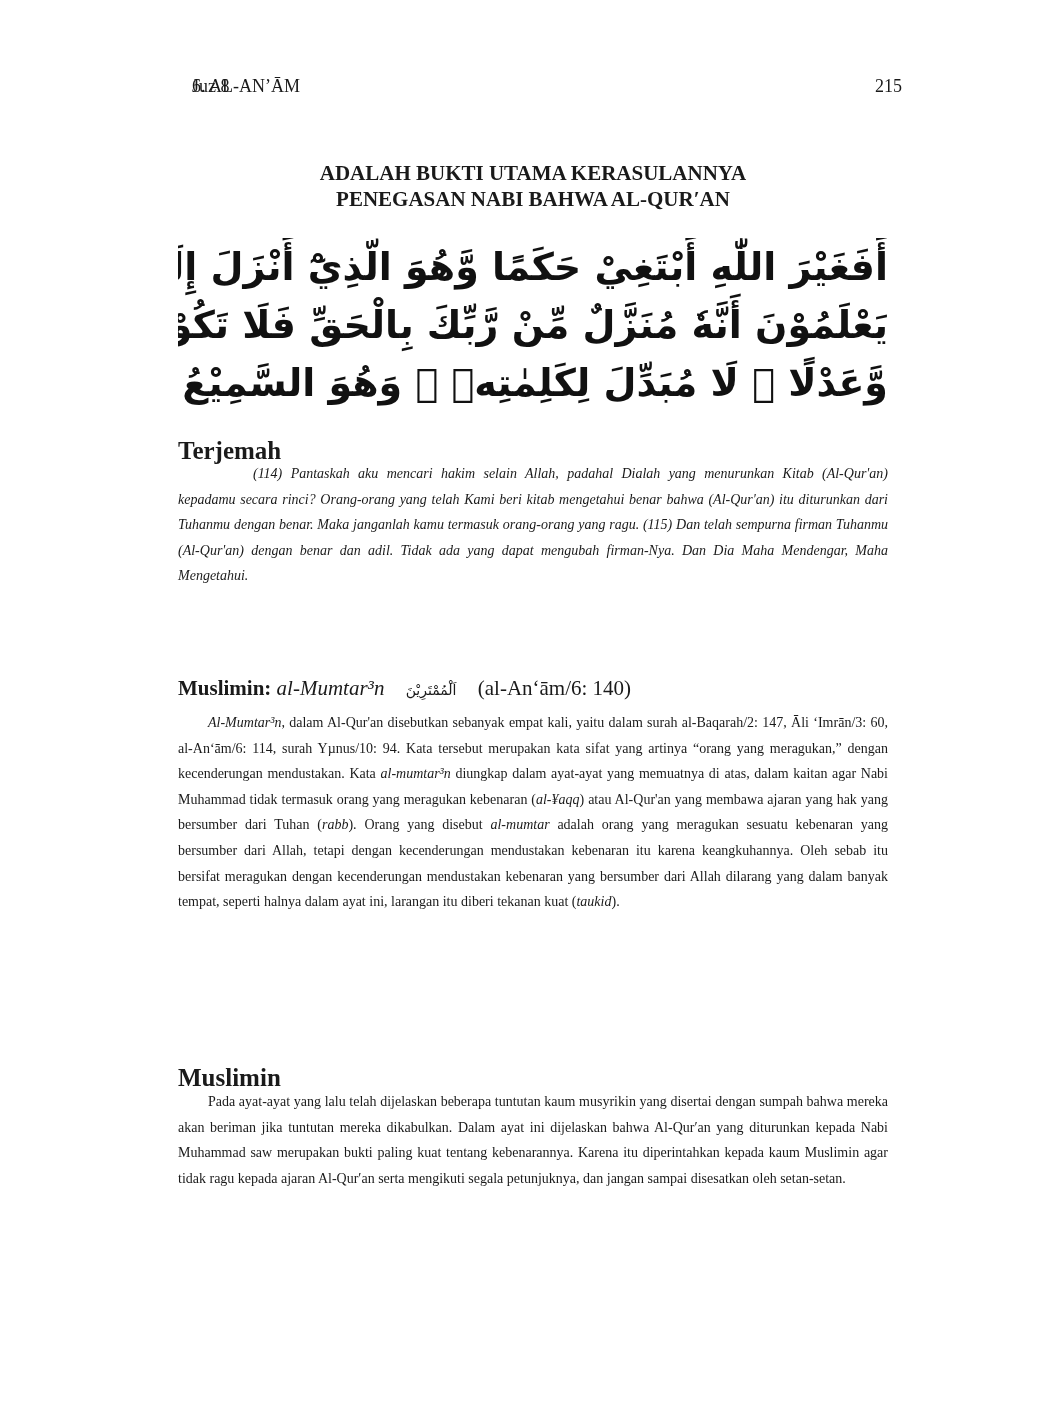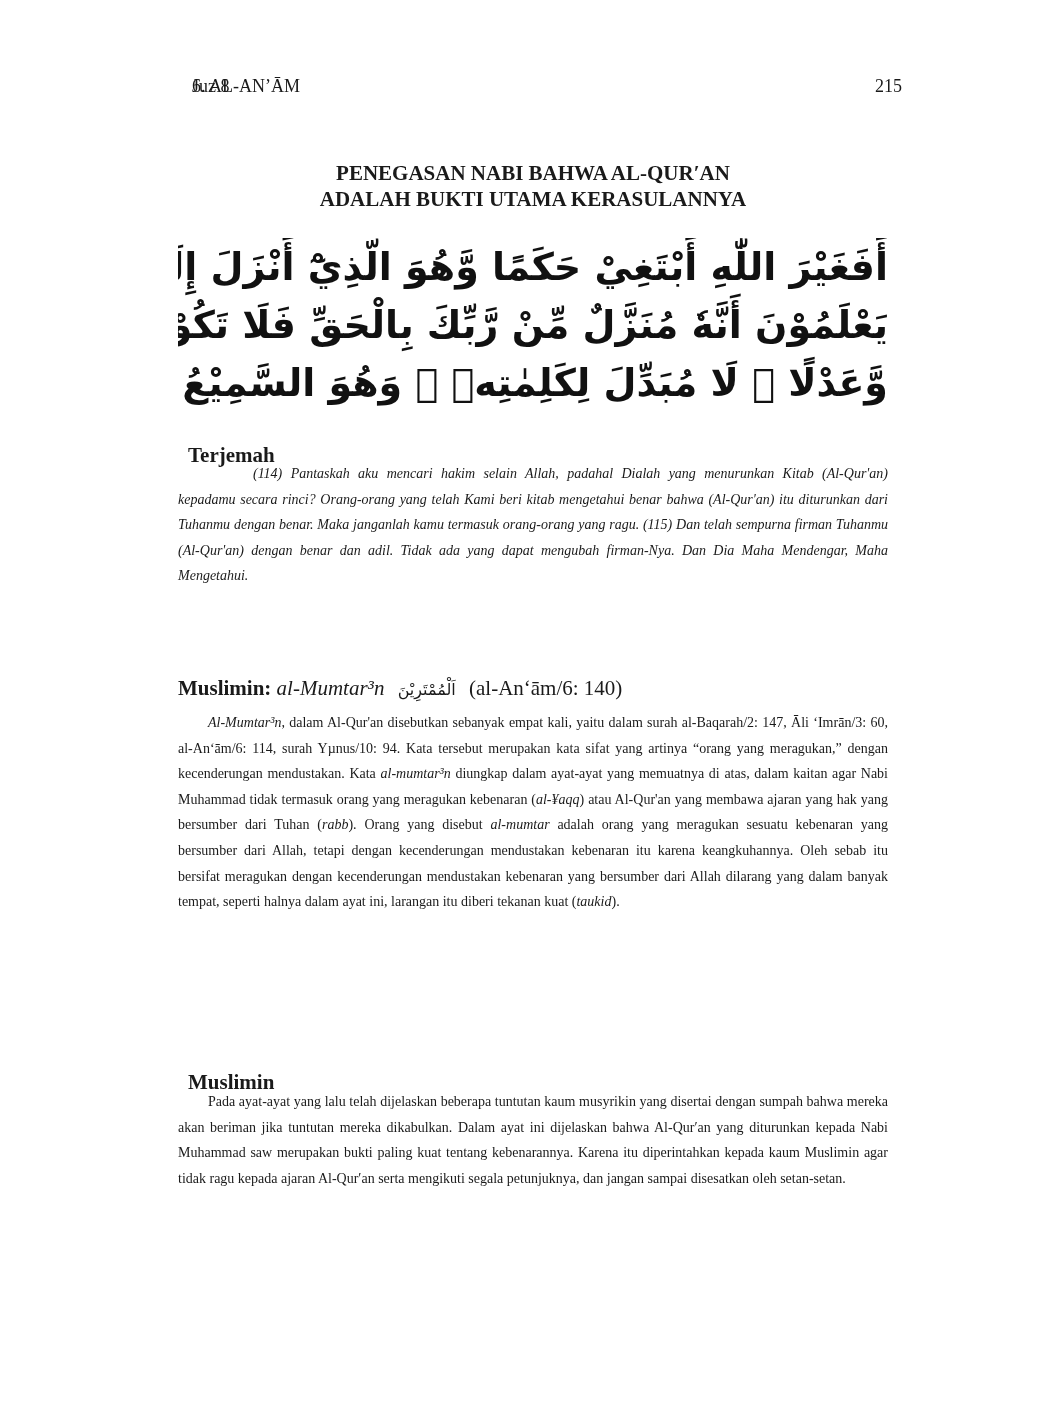--- a/index.html
+++ b/index.html
@@ -9,43 +9,43 @@
   .header .l { position:absolute; left:0; top:0; }
   .header .c { position:absolute; left:0; width:100%; text-align:left; top:0; }
   .header .r { position:absolute; right:0; top:0;margin-left:31px; }
   .title { position:absolute; top:160px; left:178px; width:710px; text-align:center;
            font-weight:bold; font-size:21px; line-height:26px; }
   .arabic { position:absolute; left:178px; width:710px; direction:rtl; text-align:justify;
             font-family:"DejaVu Sans", sans-serif; font-weight:bold; font-size:38px; line-height:58px;
             color:#111; white-space:nowrap; overflow:hidden; }
   .arabic .ln { display:block; text-align:justify; text-align-last:justify; }
   .arabic .ln.last { text-align-last:right; }
-  .sec-head { position:absolute; left:188px; font-weight:bold; font-size:21px;margin-top:6px; }
+  .sec-head { position:absolute; left:178px; font-weight:bold; font-size:25px; }
   .para { position:absolute; left:178px; width:710px; font-size:14px; line-height:25.6px;
           text-align:justify; }
   .para.italic { font-style:italic; }
   .indent-big { text-indent:75px; }
   .indent { text-indent:30px; }
   .kos { position:absolute; left:178px; top:676px; font-size:21px; }
   .kos b { font-weight:bold; }
-  .kos .ar { font-family:"DejaVu Sans", sans-serif; font-size:16px; margin:0 8px; }
+  .kos .ar { font-family:"DejaVu Sans", sans-serif; font-size:14px; margin:0 16px; }
   i { font-style:italic; }
 </style>
 </head>
 <body>
 
 <div class="header">
   <span class="l">Juz 8</span>
   <span class="c">6. AL-AN’ĀM</span>
   <span class="r">215</span>
 </div>
 
 <div class="title">
+  <div>ADALAH BUKTI UTAMA KERASULANNYA</div>
   <div>PENEGASAN NABI BAHWA AL-QUR′AN</div>
-  <div>ADALAH BUKTI UTAMA KERASULANNYA</div>
 </div>
 
 <div class="arabic" style="top:238px;">
   <span class="ln">أَفَغَيْرَ اللّٰهِ أَبْتَغِيْ حَكَمًا وَّهُوَ الَّذِيْٓ أَنْزَلَ إِلَيْكُمُ الْكِتٰبَ مُفَصَّلًا ۗ وَالَّذِيْنَ اٰتَيْنٰهُمُ الْكِتٰبَ</span>
   <span class="ln">يَعْلَمُوْنَ أَنَّهٗ مُنَزَّلٌ مِّنْ رَّبِّكَ بِالْحَقِّ فَلَا تَكُوْنَنَّ مِنَ الْمُمْتَرِيْنَ ﴿١١٤﴾ وَتَمَّتْ كَلِمَتُ رَبِّكَ صِدْقًا</span>
   <span class="ln last">وَّعَدْلًا ۗ لَا مُبَدِّلَ لِكَلِمٰتِهٖ ۚ وَهُوَ السَّمِيْعُ الْعَلِيْمُ ﴿١١٥﴾</span>
 </div>
 
 <div class="sec-head" style="top:437px;">Terjemah</div>
 <div class="para italic indent-big" style="top:461px;">(114) Pantaskah aku mencari hakim selain Allah, padahal Dialah yang menurunkan Kitab (Al-Qur'an) kepadamu secara rinci? Orang-orang yang telah Kami beri kitab mengetahui benar bahwa (Al-Qur'an) itu diturunkan dari Tuhanmu dengan benar. Maka janganlah kamu termasuk orang-orang yang ragu. (115) Dan telah sempurna firman Tuhanmu (Al-Qur'an) dengan benar dan adil. Tidak ada yang dapat mengubah firman-Nya. Dan Dia Maha Mendengar, Maha Mengetahui.</div>

